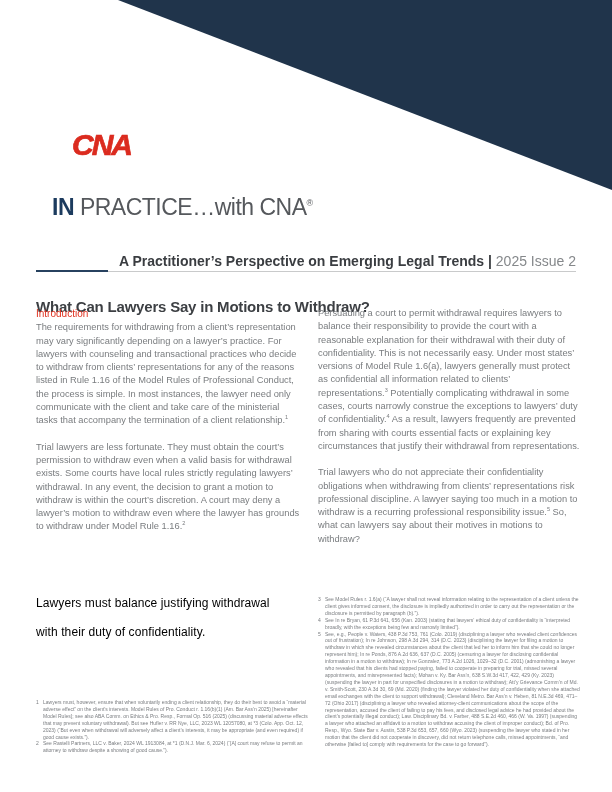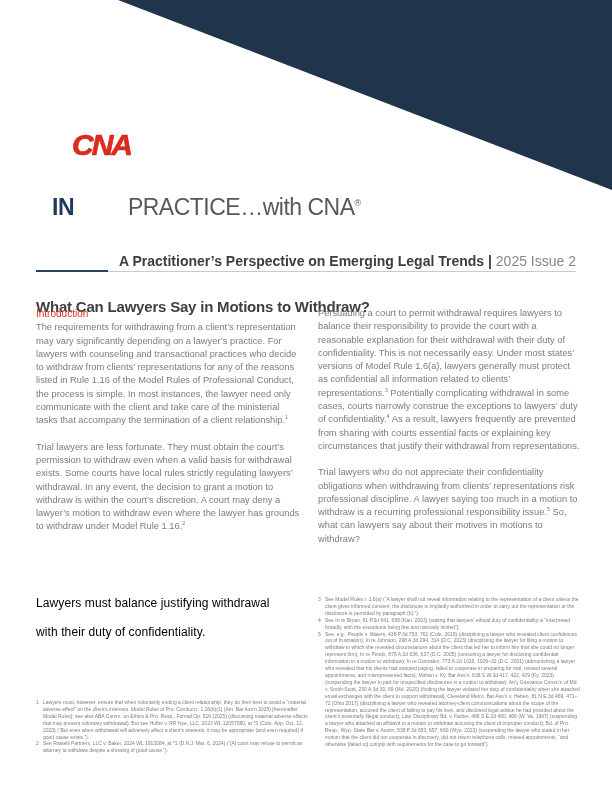--- a/index.html
+++ b/index.html
@@ -22,21 +22,21 @@
     font-size:30px;font-weight:bold;font-style:italic;
     letter-spacing:-2px;color:#DB2B1F;margin-left:36px;
     -webkit-text-stroke:0.7px #DB2B1F;
   }
   
   .masthead{
     position:absolute;left:36px;top:194px;
     font-size:23px;letter-spacing:-0.5px;white-space:nowrap;
   }
   .mh-in{color:#1C3B5E;font-weight:bold;margin-left:16px;}
-  .mh-rest{color:#55585C;font-weight:normal;padding-left:48px;}
+  .mh-rest{color:#55585C;font-weight:normal;}
   .mh-reg{color:#55585C;font-size:9px;vertical-align:super;}
   
   .tagline{
     position:absolute;right:36px;top:253px;
     font-size:14px;text-align:right;white-space:nowrap;
   }
   .tag-bold{color:#3A3D41;font-weight:bold;}
   .tag-issue{color:#85888B;font-weight:normal;}
   
   .rule{

